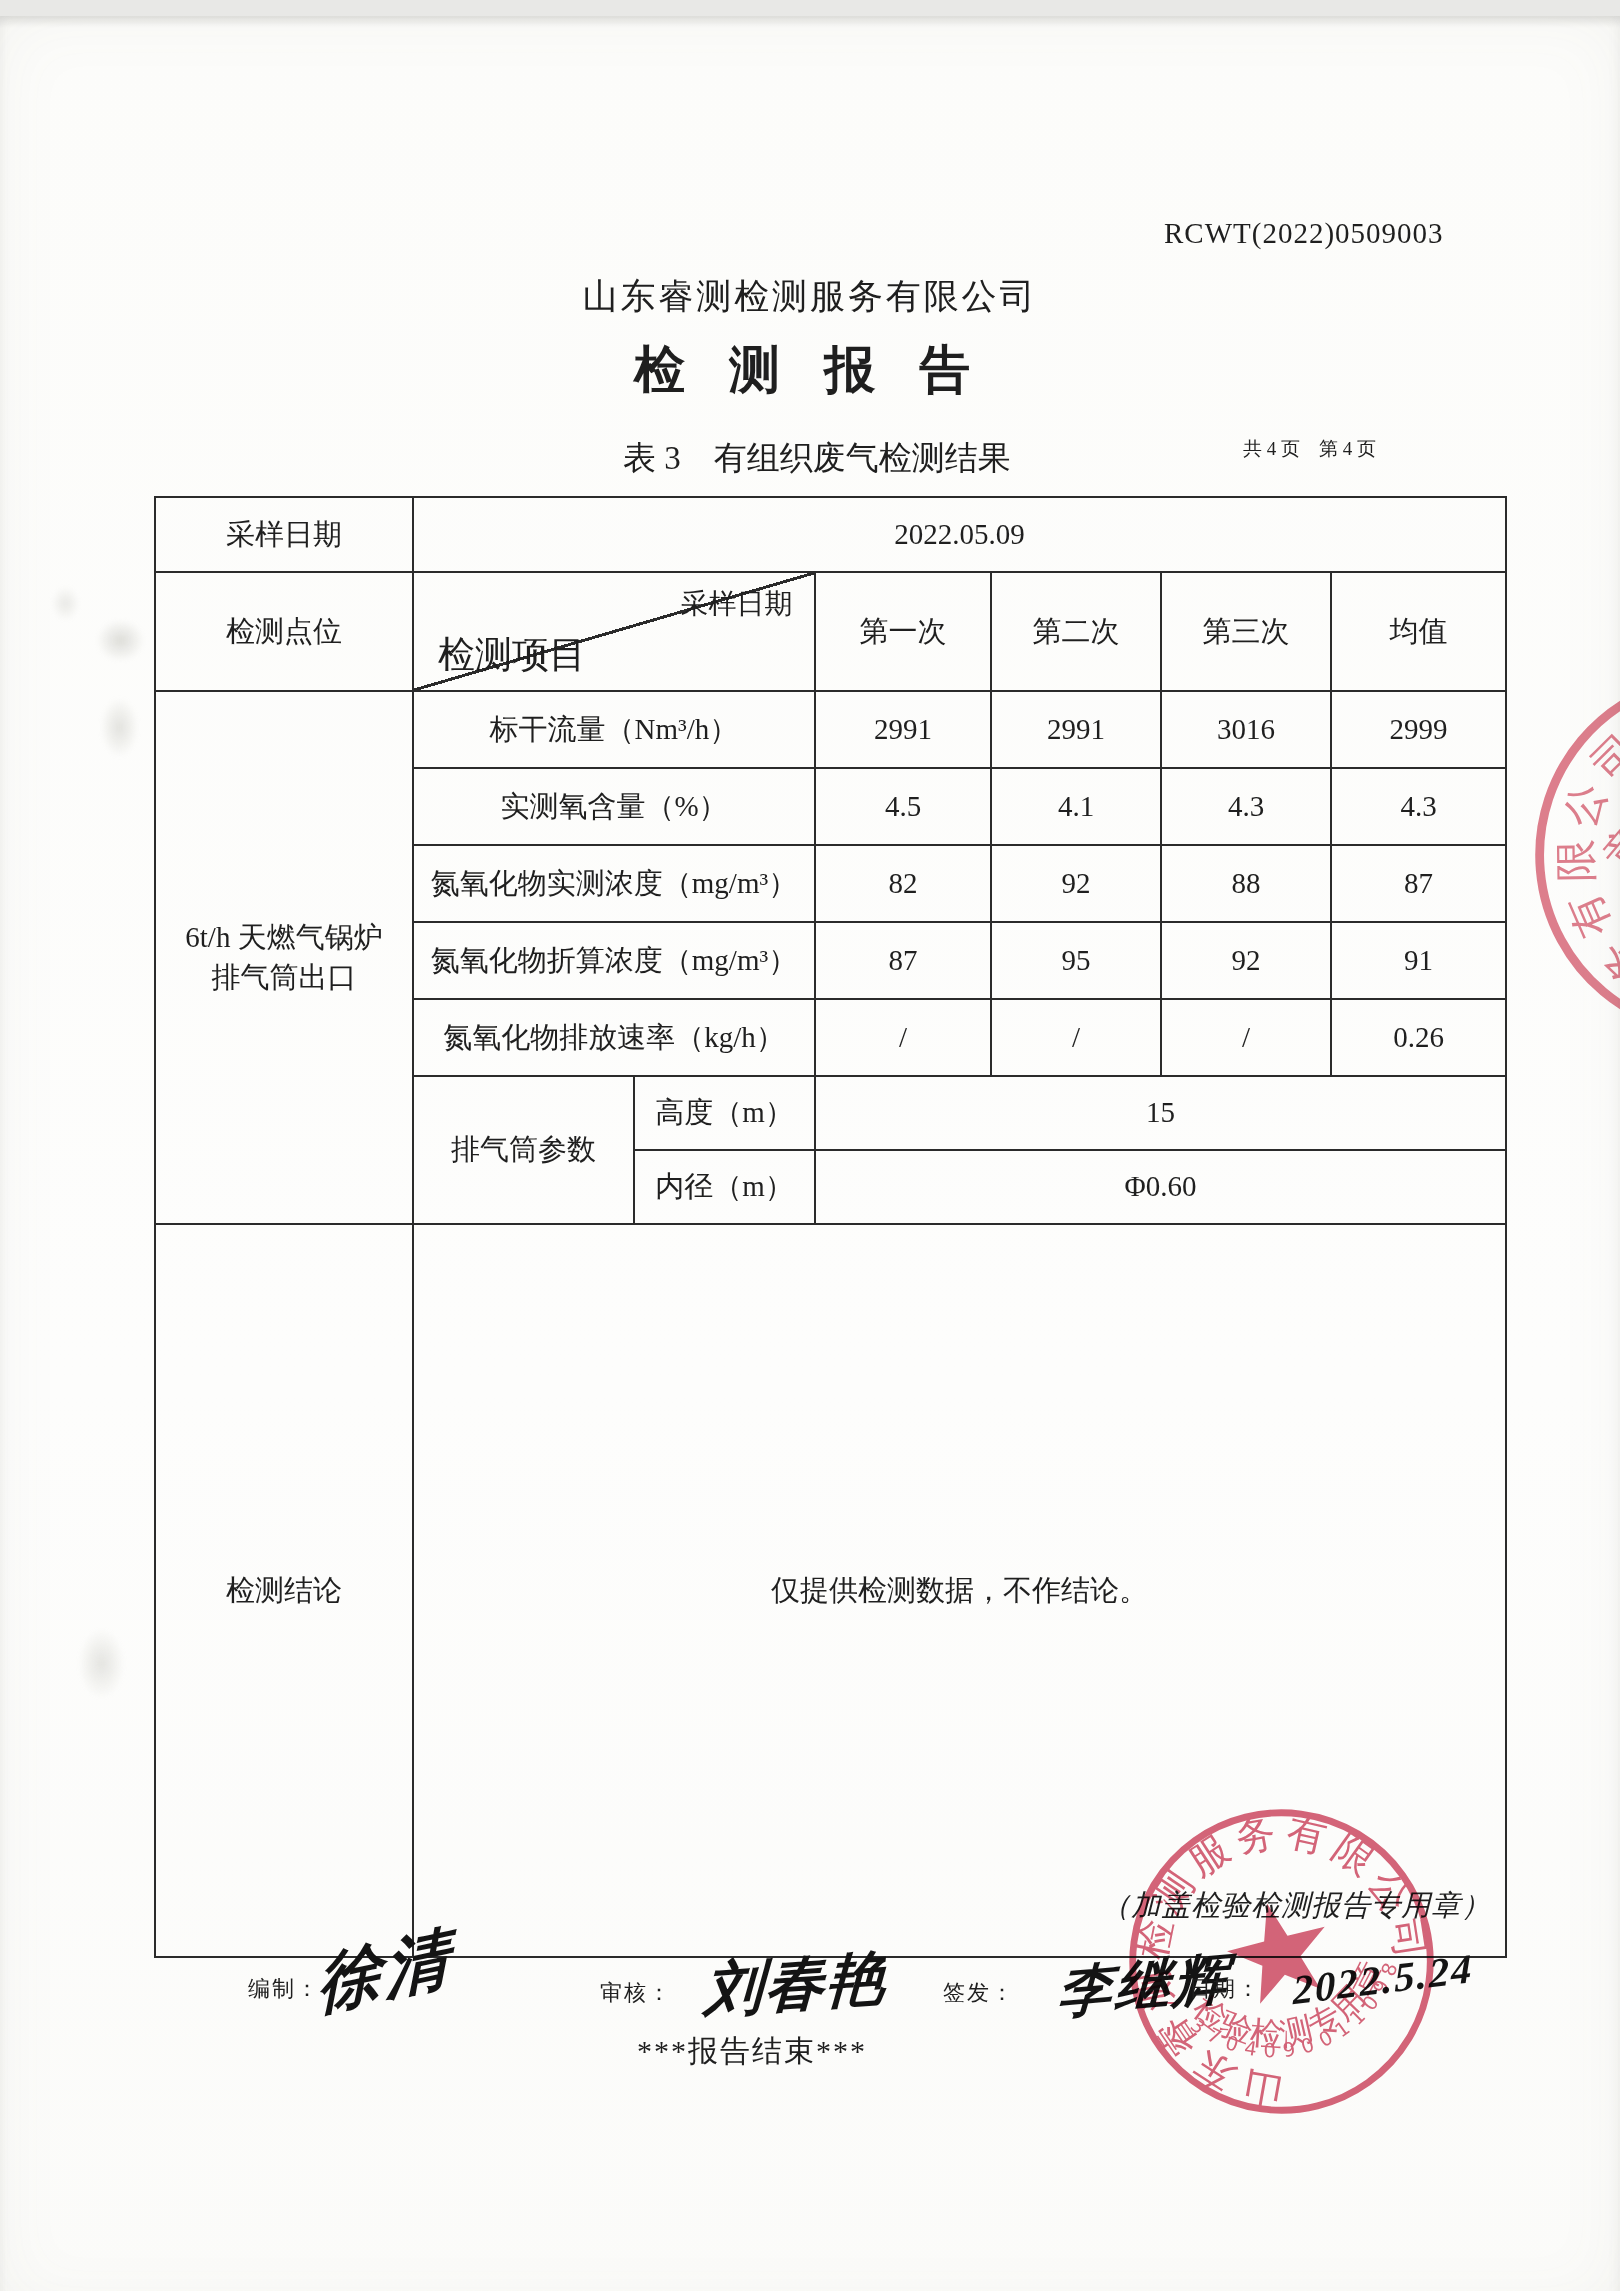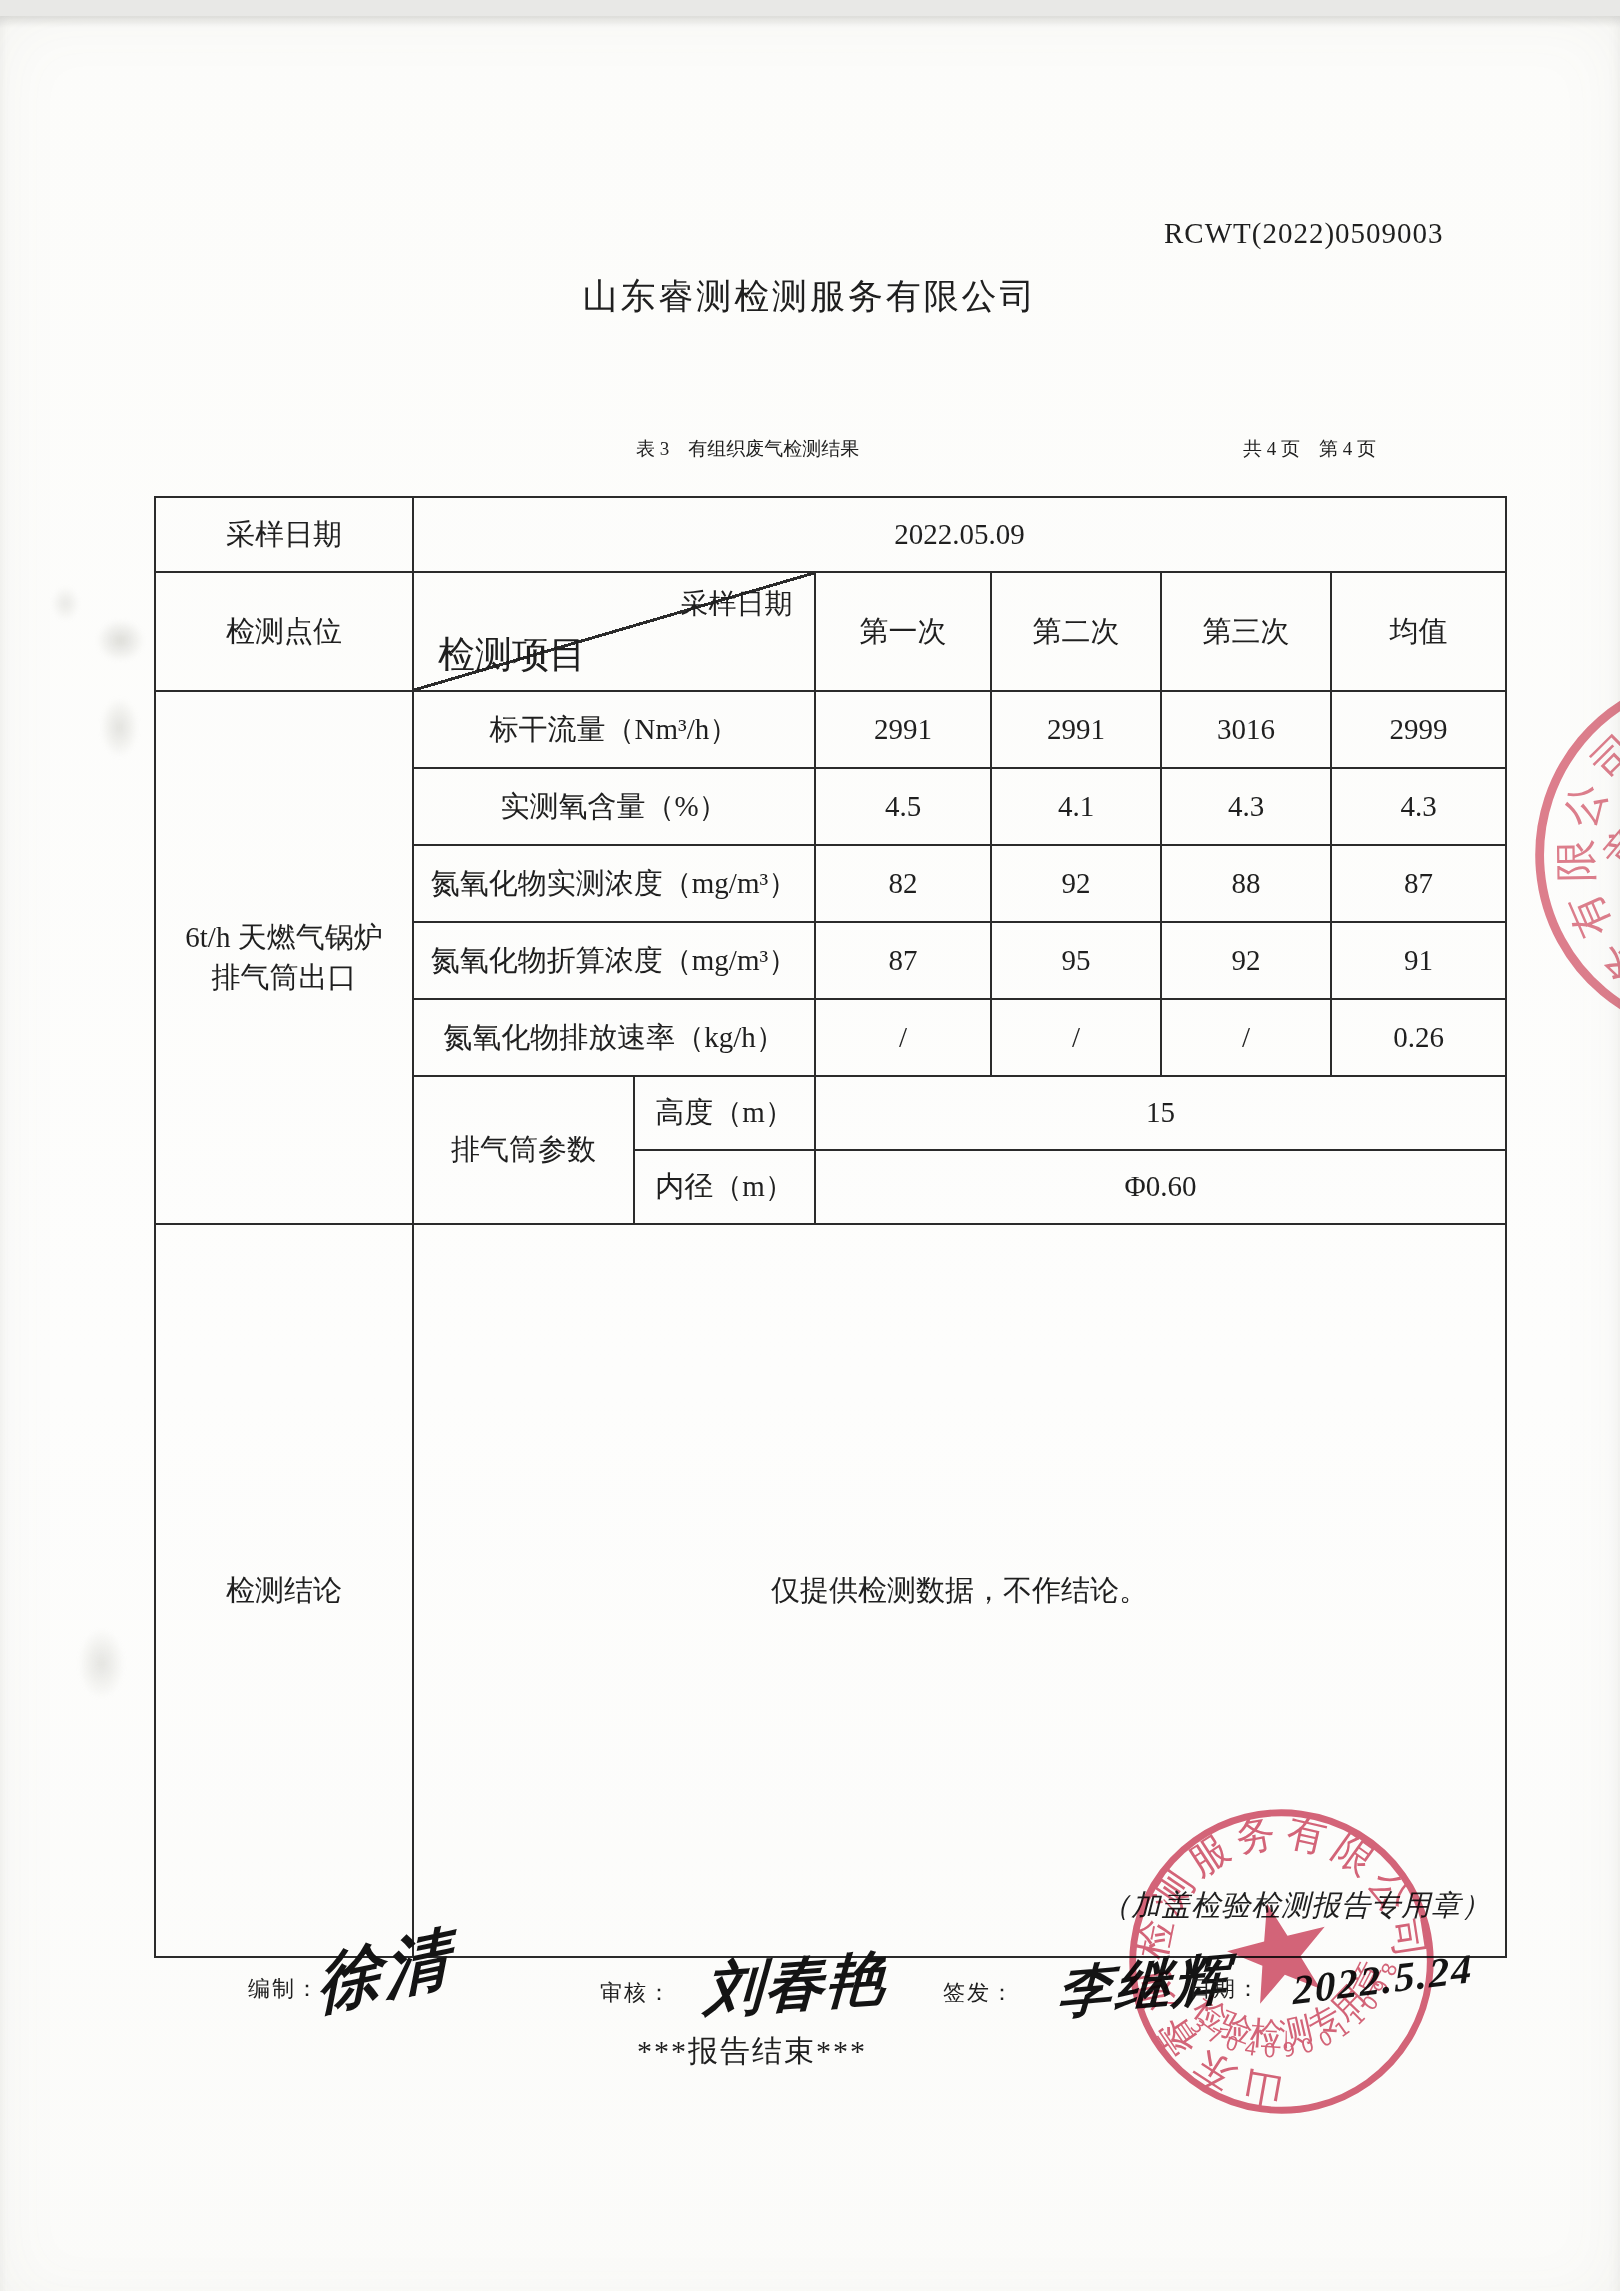--- a/index.html
+++ b/index.html
@@ -17,21 +17,21 @@
   .edge-bottom{position:absolute;bottom:0;left:0;right:0;height:9.8px;background:linear-gradient(0deg,rgba(150,150,145,.18),transparent);}
   .smudge{position:absolute;border-radius:50%;filter:blur(2px);}
   .s1{left:96px;top:603px;width:49px;height:43px;background:radial-gradient(rgba(175,175,166,.40),transparent 70%);}
   .s2{left:100px;top:681px;width:39px;height:61px;background:radial-gradient(rgba(180,180,170,.35),transparent 70%);}
   .s3{left:78px;top:1612px;width:47px;height:71px;background:radial-gradient(rgba(178,178,168,.32),transparent 70%);}
   .s4{left:51px;top:570px;width:29px;height:35px;background:radial-gradient(rgba(185,185,176,.28),transparent 70%);}
 
   .report-no{position:absolute;left:1164px;top:201px;font-size:29px;letter-spacing:1px;}
   .company{position:absolute;top:257px;left:0;width:100%;text-align:center;font-size:35px;letter-spacing:2.9px;}
   .title{position:absolute;top:320px;left:0;width:100%;text-align:center;font-size:51px;font-weight:700;letter-spacing:15.7px;}
-  .caption{position:absolute;left:636px;top:420px;font-size:19px;}
+  .caption{position:absolute;left:623px;top:420px;font-size:33px;}
   .pageinfo{position:absolute;left:1243px;top:420px;font-size:19px;}
 
   table.report{
     position:absolute;left:154px;top:480px;
     width:1351px;border-collapse:collapse;table-layout:fixed;
     border:2.9px solid #2b2b2b;
     font-size:29px;
   }
   table.report td{
     border:2px solid #2b2b2b;
@@ -84,20 +84,21 @@
 
   <div class="edge-top"></div>
   <div class="edge-bottom"></div>
   <div class="smudge s1"></div>
   <div class="smudge s2"></div>
   <div class="smudge s3"></div>
   <div class="smudge s4"></div>
 
   <div class="report-no">RCWT(2022)0509003</div>
   <div class="company">山东睿测检测服务有限公司</div>
+  <div class="title">检 测 报 告</div>
   <div class="caption">表 3　有组织废气检测结果</div>
   <div class="pageinfo">共 4 页　第 4 页</div>
 
   <table class="report">
     <colgroup>
       <col style="width:258px">
         <col style="width:221px">
         <col style="width:181px">
       <col style="width:176px">
         <col style="width:170px">

